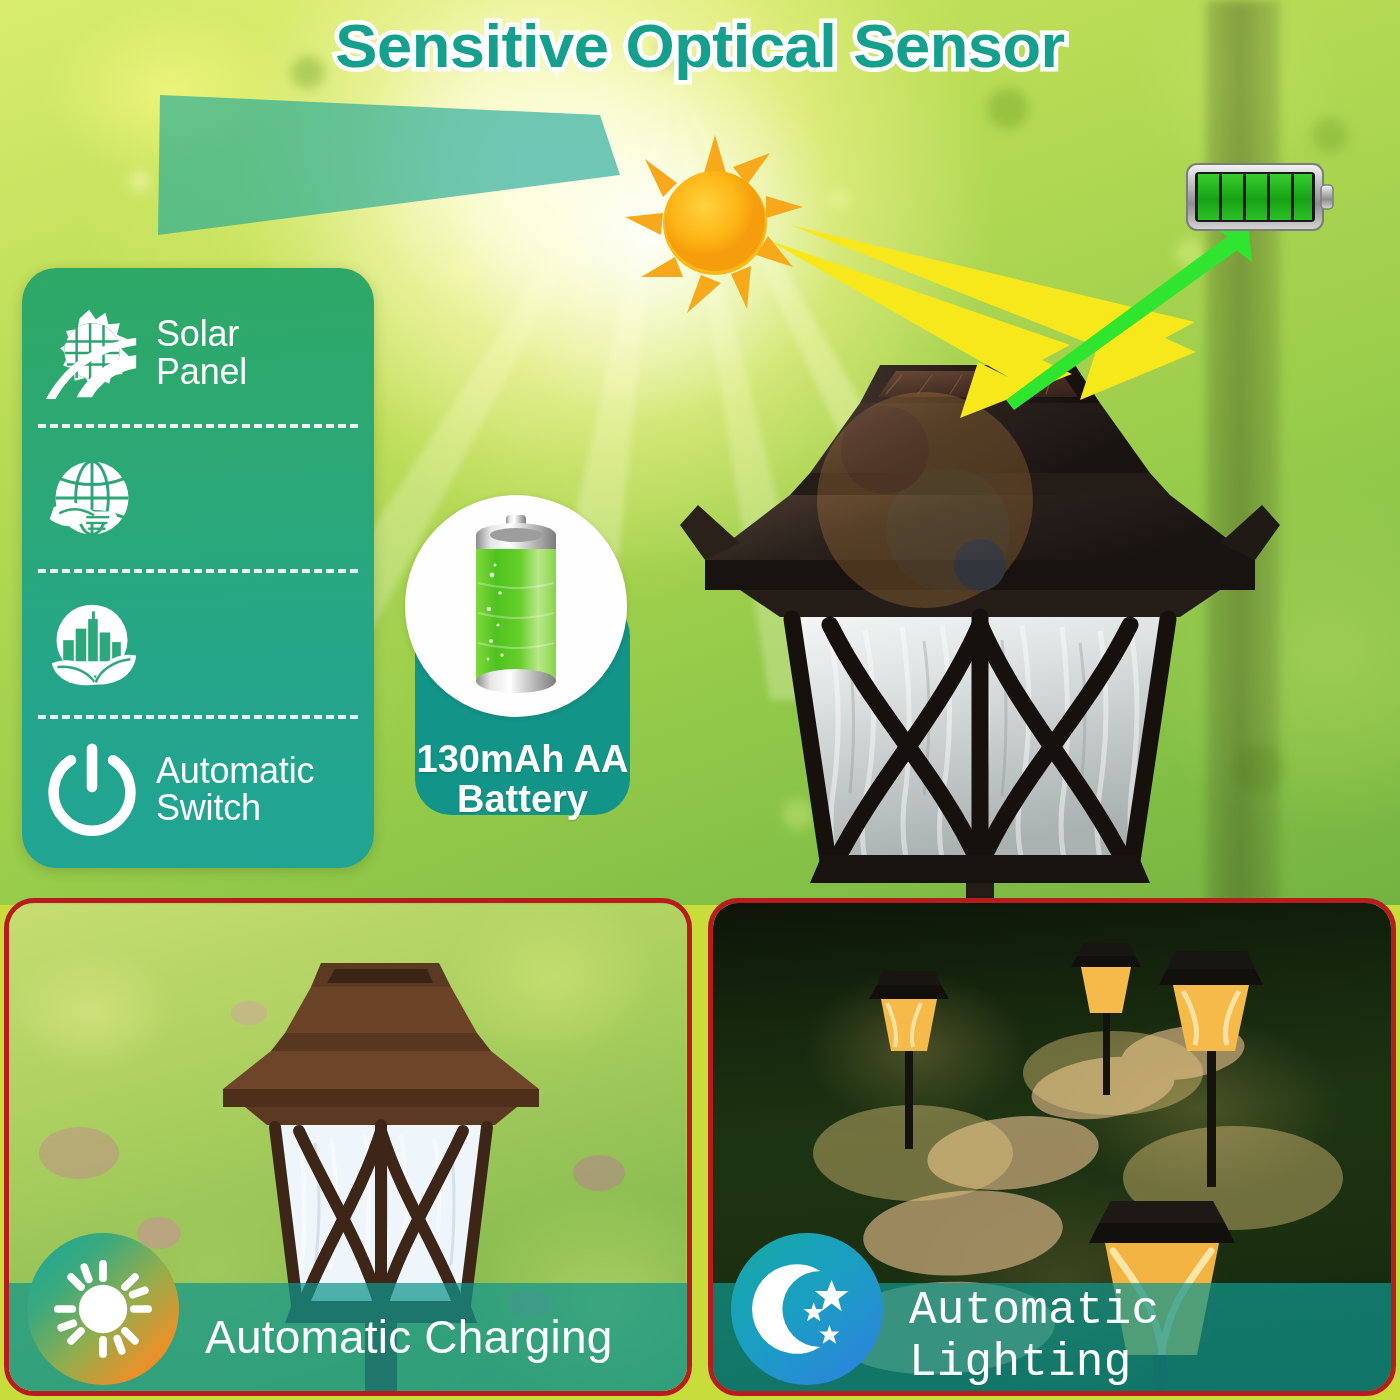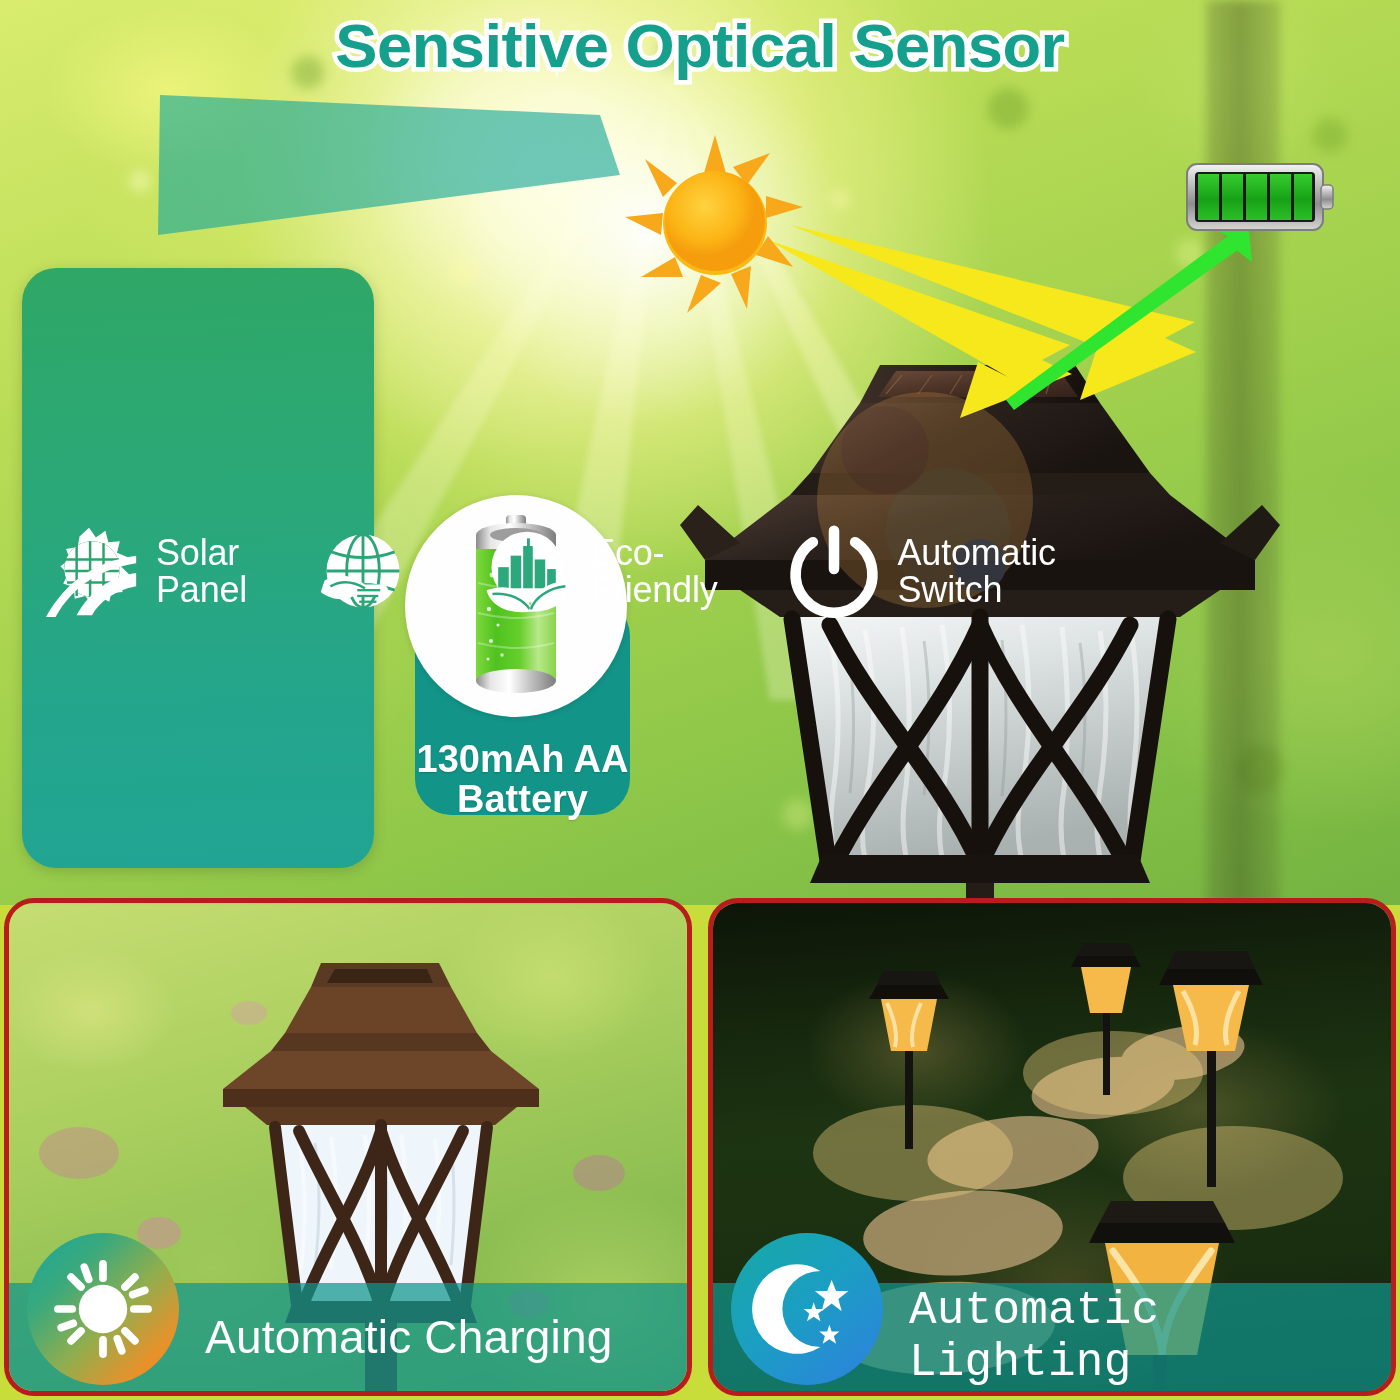--- a/index.html
+++ b/index.html
@@ -90,21 +90,21 @@
   
   .lamp{ position:absolute; left:680px; top:355px; width:660px; height:560px; z-index:22; }
 
   
   .features{
     position:absolute; left:22px; top:268px; width:352px; height:600px; z-index:35;
     border-radius:34px;
     background:linear-gradient(178deg,#2fa866 0%, #2aa87a 42%, #23a58c 72%, #21a493 100%);
     box-shadow:0 3px 14px rgba(0,0,0,.16);
     padding:14px 0 8px 0;
-    display:flex; flex-direction:row; justify-content:space-between;
+    display:flex; flex-direction:column; justify-content:space-between;
   }
   .feat-row{
     display:flex; align-items:center; gap:16px;
     padding:4px 14px 4px 22px; flex:1; position:relative;
   }
   .feat-ico{ width:96px; min-width:96px; height:96px; display:flex; align-items:center; justify-content:center; }
   .feat-txt{
     color:#fff; font-size:36px; line-height:1.04; font-weight:400;
     letter-spacing:-.2px; white-space:pre-line;
   }
@@ -410,22 +410,20 @@
             <rect x="58" y="38" width="11" height="30"></rect>
             <rect x="71" y="48" width="9" height="20"></rect>
             <rect x="50" y="16" width="3" height="9"></rect>
           </g>
           <path d="M8 70 C 30 62, 48 70, 56 92 C 34 96, 12 88, 8 70z" fill="#ffffff"></path>
           <path d="M14 74 C 32 72, 46 80, 53 90" fill="none" stroke="#2ca87c" stroke-width="2.6"></path>
           <path d="M96 62 C 76 58, 56 70, 52 92 C 76 94, 94 82, 96 62z" fill="#ffffff"></path>
           <path d="M90 66 C 72 68, 58 78, 54 90" fill="none" stroke="#2ca87c" stroke-width="2.6"></path>
         </svg>
       </div>
-      <div class="feat-txt">Eco-
-Friendly</div>
     </div>
     <div class="feat-div"></div>
 
     <div class="feat-row">
       <div class="feat-ico">
         <svg viewBox="0 0 100 100" width="96" height="96">
           <path d="M28 20 A40 40 0 1 0 72 20" fill="none" stroke="#ffffff" stroke-width="11" stroke-linecap="round"></path>
           <line x1="50" y1="8" x2="50" y2="48" stroke="#ffffff" stroke-width="11" stroke-linecap="round"></line>
         </svg>
       </div>

